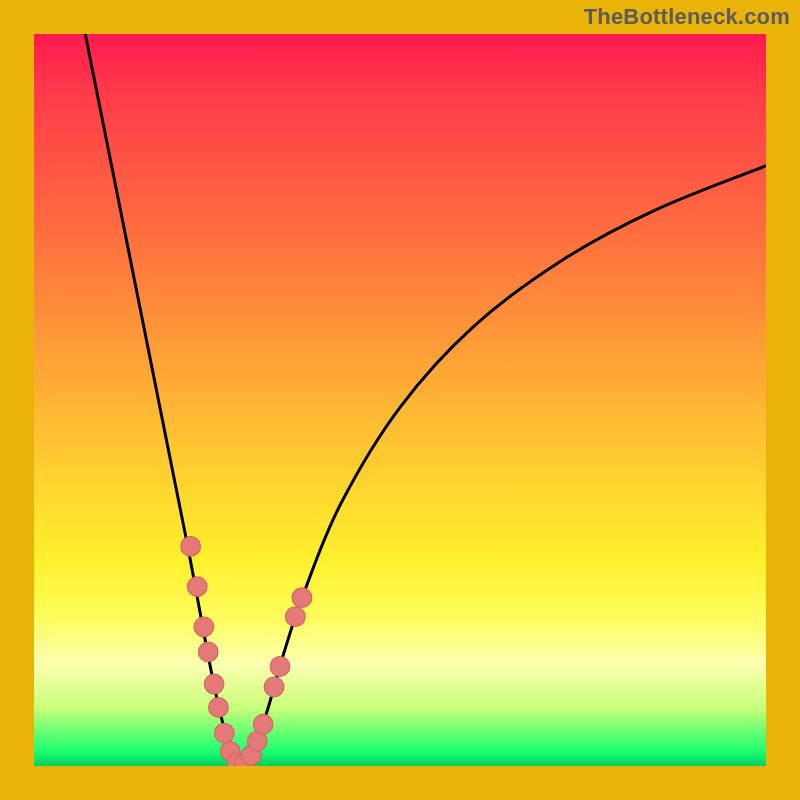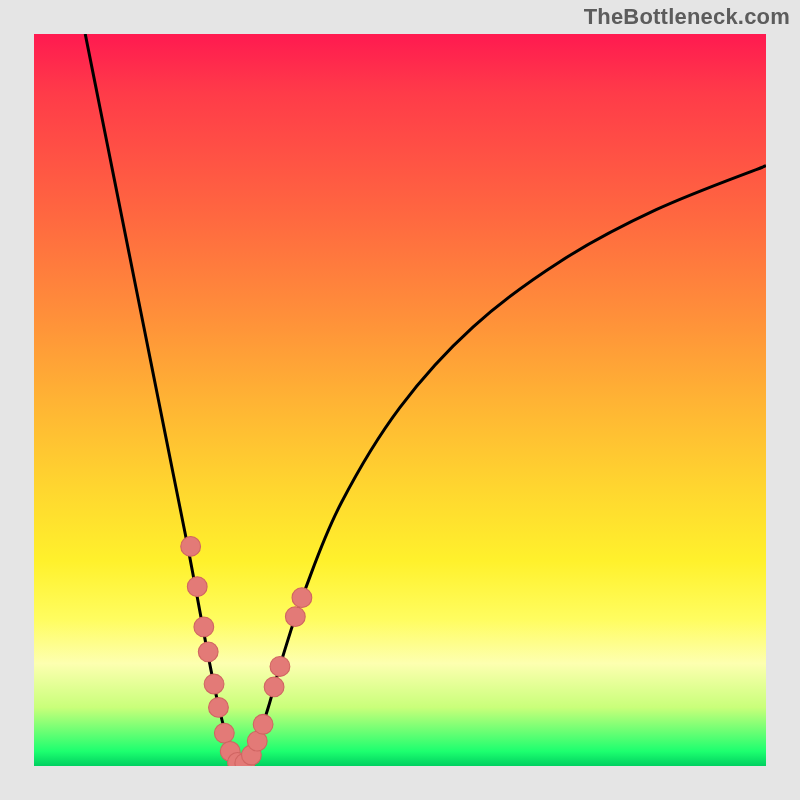--- a/index.html
+++ b/index.html
@@ -9,21 +9,21 @@
     height: 800px;
     background: #000;
     overflow: hidden;
   }
   .frame {
     position: absolute;
     left: 0;
     top: 0;
     width: 800px;
     height: 800px;
-    background: #e5e5e5;
+    background: #eab308;
   }
   .plot {
     position: absolute;
     left: 34px;
     top: 34px;
     width: 732px;
     height: 732px;
     
     background: linear-gradient(
       to bottom,

